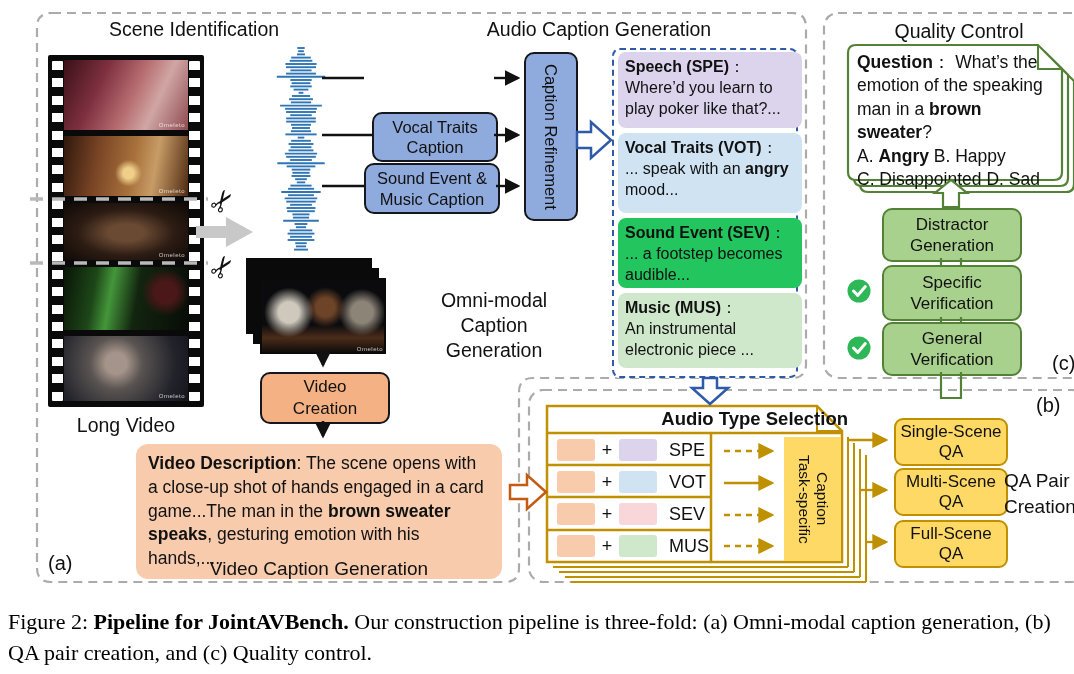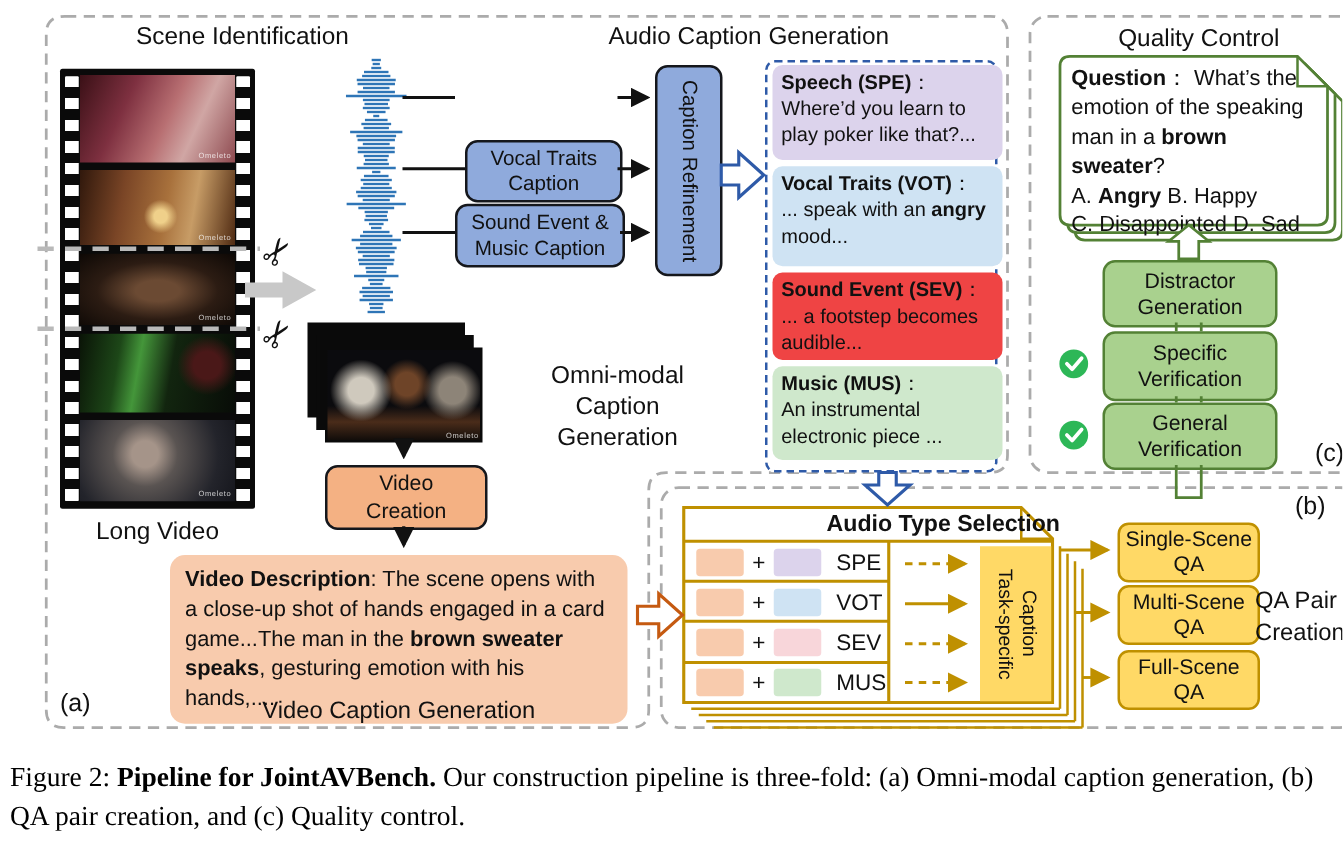--- a/index.html
+++ b/index.html
@@ -97,21 +97,21 @@
 
   <div class="abs bluebox" style="left:348px;top:112px;width:122px;height:46px;">Vocal Traits
 Caption</div>
   <div class="abs bluebox" style="left:340px;top:163px;width:132px;height:47px;">Sound Event &amp;
 Music Caption</div>
   <div class="abs bluebox vtext" style="left:500px;top:52px;width:50px;height:165px;font-size:16.5px;">Caption Refinement</div>
 
   <div class="abs dashedbox" style="left:588px;top:48px;width:182px;height:326px;"></div>
   <div class="abs capcard" style="left:594px;top:52px;width:170px;height:68px;background:#DCD3EC;"><span style="font-weight: bold;">Speech (SPE)</span><span>：</span><br><span>Where’d you learn to play poker like that?...</span></div>
   <div class="abs capcard" style="left:594px;top:133px;width:170px;height:72px;background:#CFE3F3;"><span style="font-weight: bold;">Vocal Traits (VOT)</span><span>：</span><br><span>... speak with an </span><span style="font-weight: bold;">angry</span><span> mood...</span></div>
-  <div class="abs capcard" style="left:594px;top:218px;width:170px;height:62px;background:#ef4444;"><span style="font-weight: bold;">Sound Event (SEV)</span><span>：</span><br><span>... a footstep becomes audible...</span></div>
+  <div class="abs capcard" style="left:594px;top:218px;width:170px;height:62px;background:#22c55e;"><span style="font-weight: bold;">Sound Event (SEV)</span><span>：</span><br><span>... a footstep becomes audible...</span></div>
   <div class="abs capcard" style="left:594px;top:293px;width:170px;height:67px;background:#CFE8CC;"><span style="font-weight: bold;">Music (MUS)</span><span>：</span><br><span>An instrumental electronic piece ...</span></div>
 
   <div class="abs prelinecenter" style="left:405px;top:288px;width:130px;font-size:19.5px;line-height:1.28;">Omni-modal
 Caption
 Generation</div>
 
   <div class="abs" style="left:222px;top:258px;width:126px;height:76px;background:#0a0a0a;"></div>
   <div class="abs" style="left:229px;top:268px;width:126px;height:76px;background:#0a0a0a;"></div>
   <div class="abs" style="left:236px;top:278px;width:126px;height:76px;background:#0a0a0a;overflow:hidden;">
     <div style="position:absolute;inset:2px;background:

